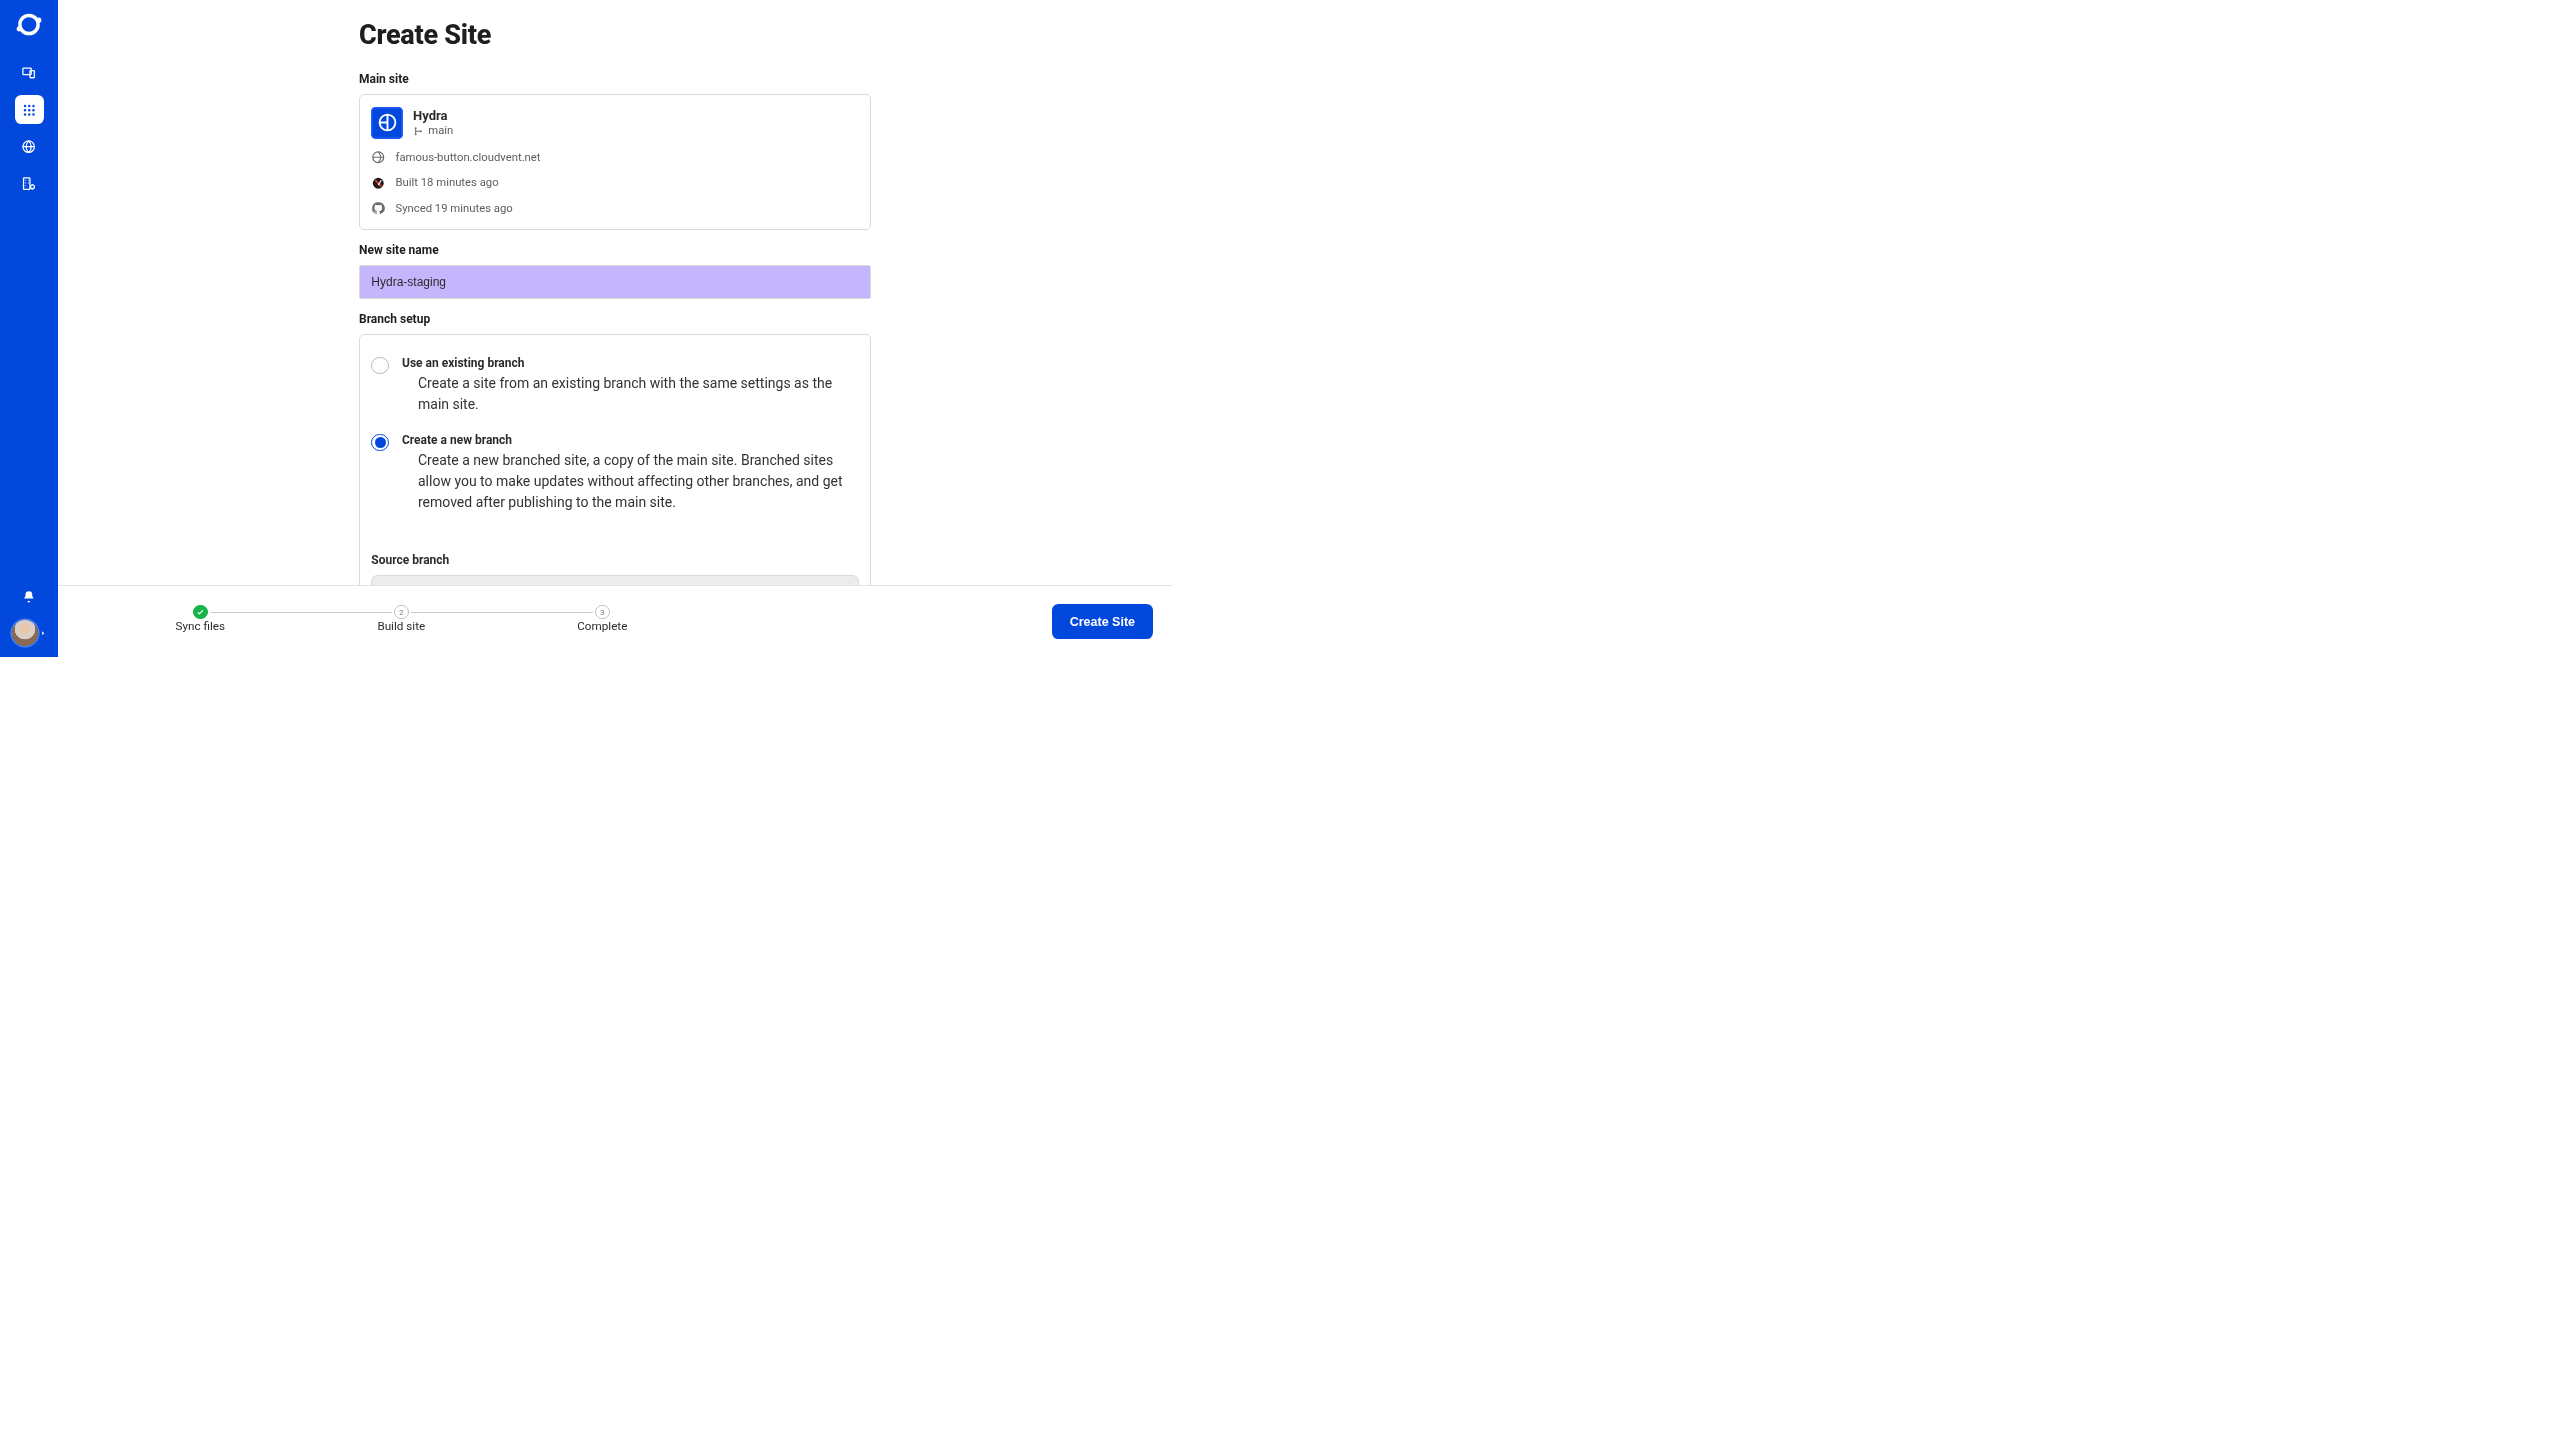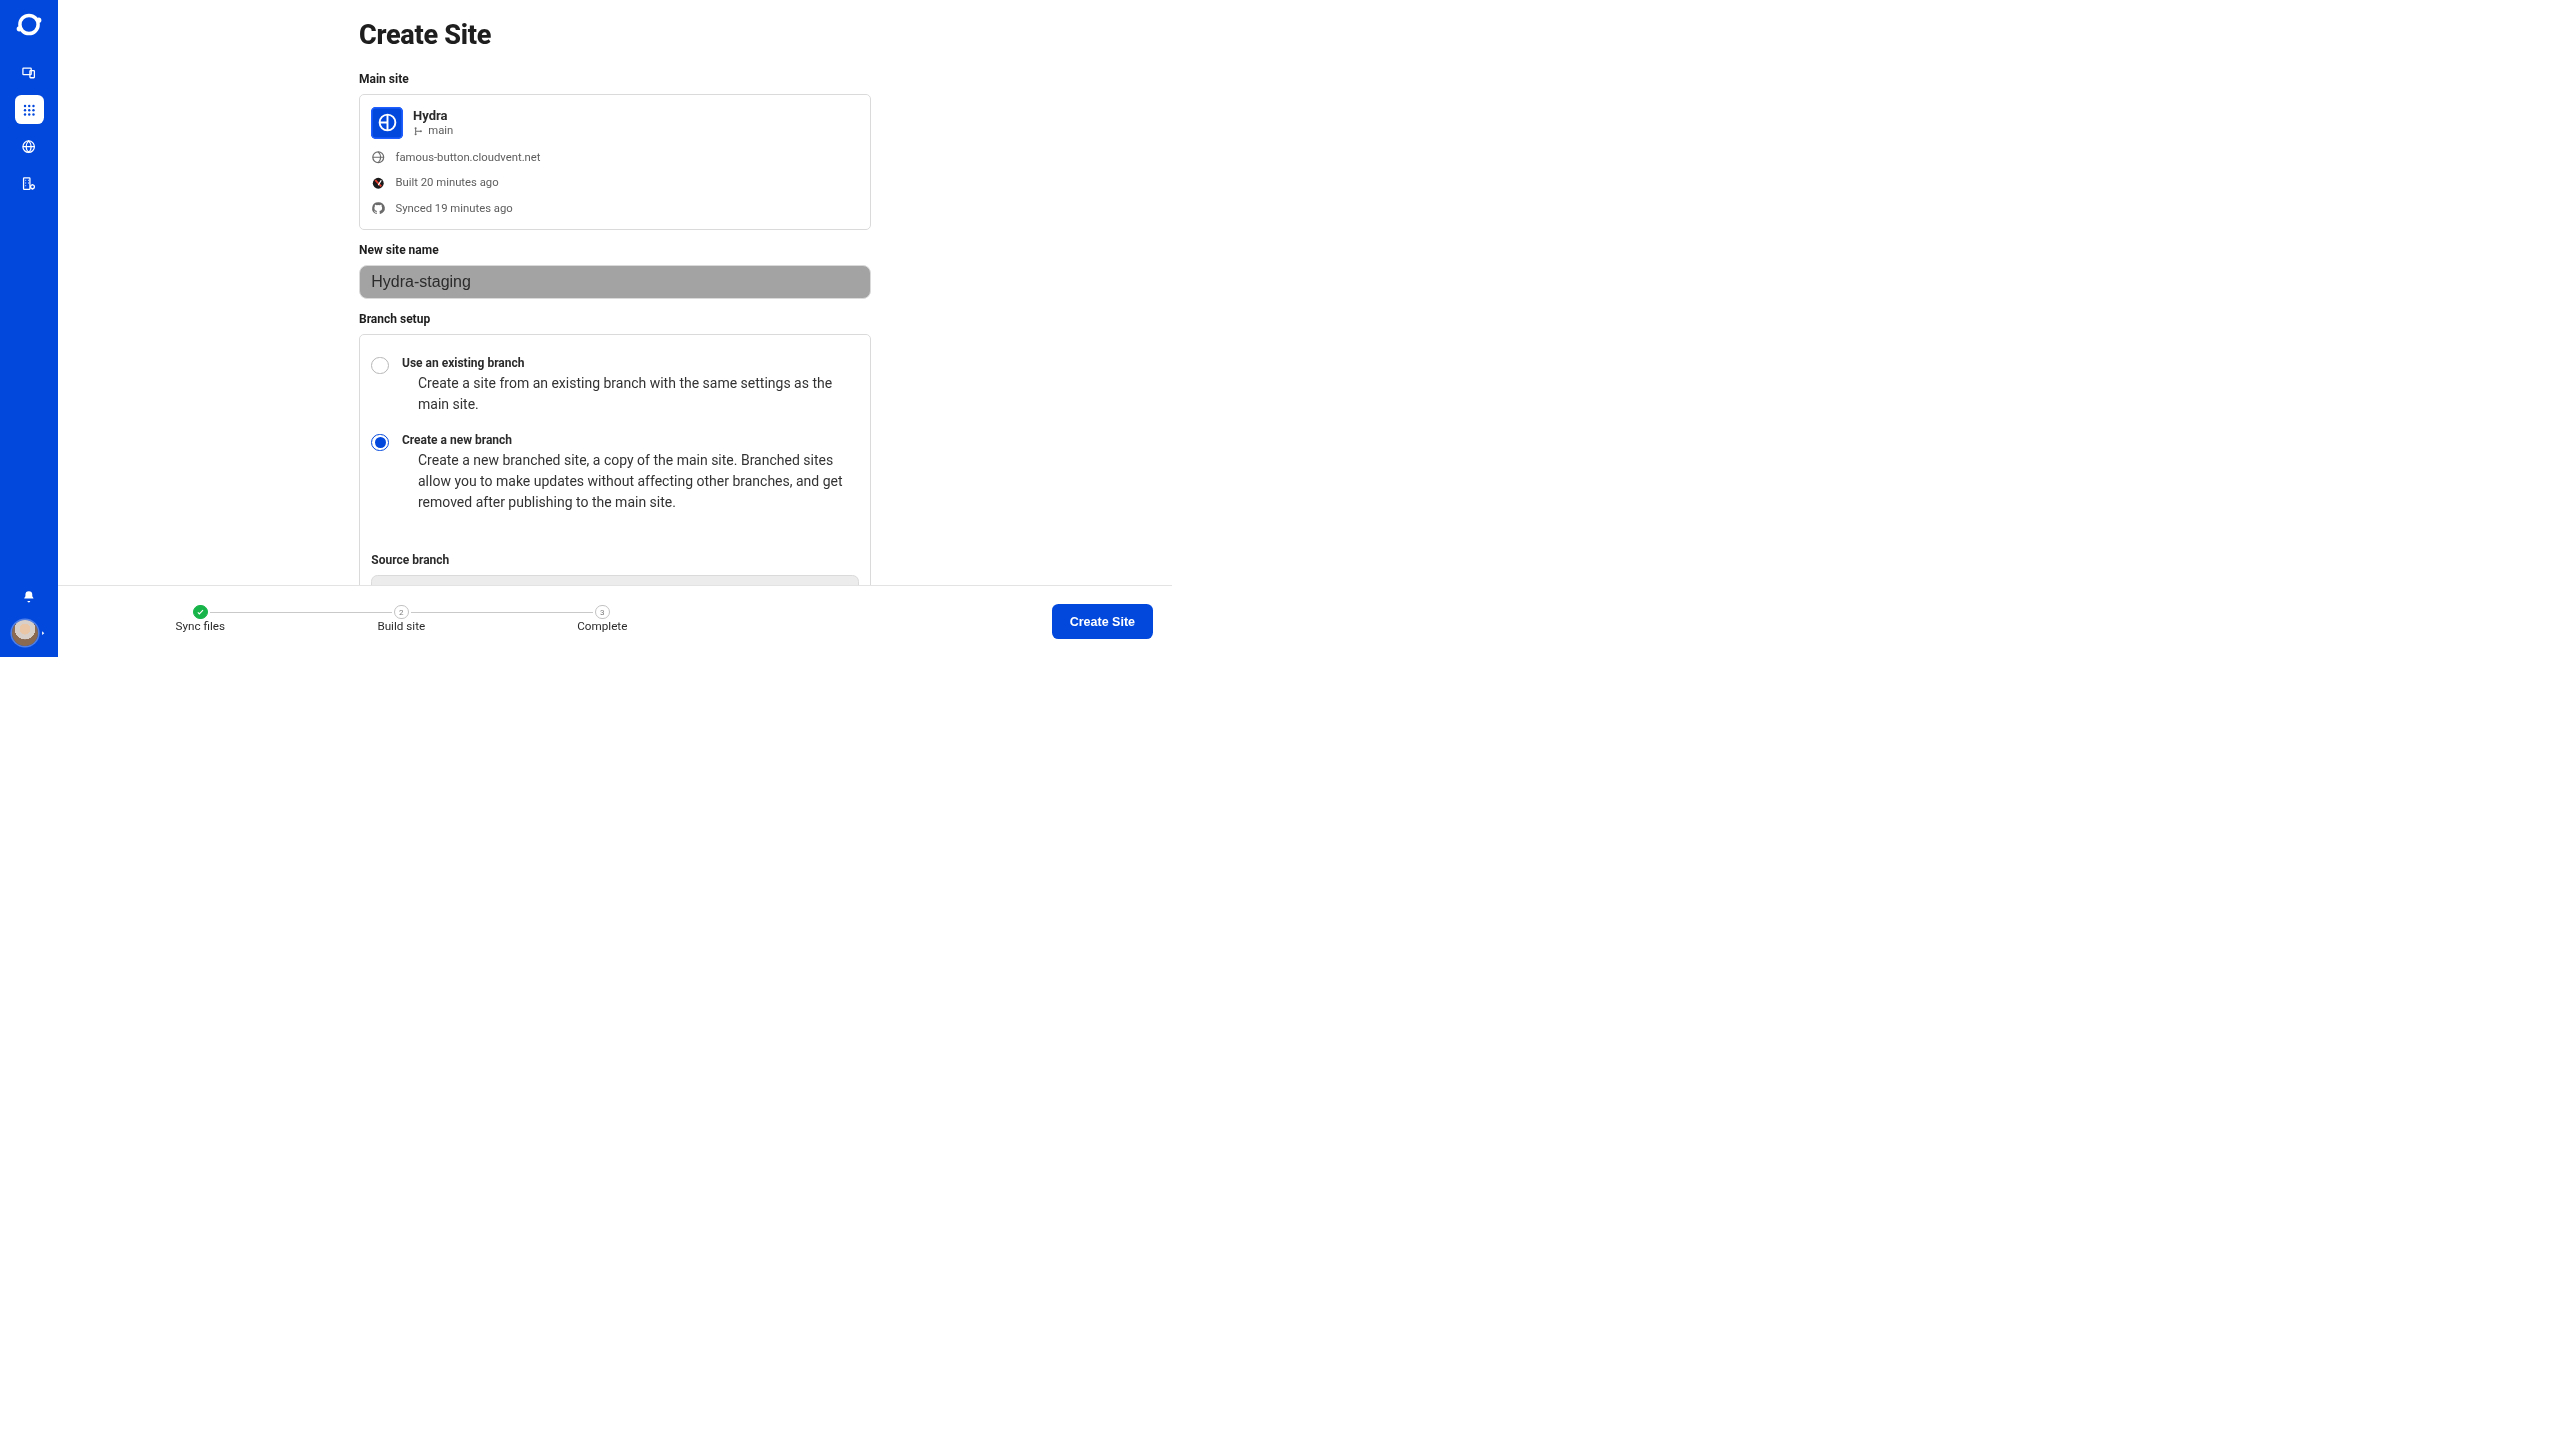--- a/index.html
+++ b/index.html
@@ -53,22 +53,22 @@
   display:inline-flex; align-items:center; justify-content:center;
   box-shadow:inset 0 0 0 1.6px #1f5fff;
 }
 .site-name { font-weight:700; font-size:13px; }
 .site-branch { display:flex; gap:4.8px; align-items:center;
   color:#5d5d5d; font-size:11.3px; margin-top:1.6px; }
 .meta-row { display:flex; gap:9.7px; align-items:center; color:#5d5d5d; font-size:11.3px; margin-top:11.3px; }
 .meta-row svg { flex:none; }
 
 .text-input {
-  width:100%; height:34px; border:0.8px solid #dadada; border-radius:8px;
-  font-size:16px; padding:0 11.3px; color:#2b2b2b; background:#a3a3a3;
+  width:100%; height:34px; border:0.8px solid #dadada; border-radius:2px;
+  font-size:12px; padding:0 11.3px; color:#2b2b2b; background:#c4b5fd;
 }
 
 .radio-group { margin-top:4.8px; }
 .radio-item { display:flex; gap:13px; padding:4.8px 0 13px; }
 .radio-dot {
   width:17.7px; height:17.7px; border-radius:50%; border:1.6px solid #b6b6b6;
   flex:none; margin-top:0.8px; position:relative; cursor:pointer;
 }
 .radio-dot.checked { border-color:#0348dd; }
 .radio-dot.checked::after {
@@ -222,21 +222,21 @@
         <span>famous-button.cloudvent.net</span>
       </div>
       <div class="meta-row">
         <span class="ic">
           <svg width="14.5" height="14.5" viewBox="0 0 24 24">
               <circle cx="12" cy="12" r="9" fill="#1a1a1a"></circle>
               <path d="M7 7l10 10" stroke="#e43b2c" stroke-width="3"></path>
               <path d="M12 15l5-8" stroke="#fff" stroke-width="2"></path>
             </svg>
         </span>
-        <span>Built 20 minutes ago</span>
+        <span>Built 18 minutes ago</span>
       </div>
       <div class="meta-row">
         <span class="ic">
           <svg width="14.5" height="14.5" viewBox="0 0 24 24" fill="#6b6b6b">
               <path d="M12 2a10 10 0 0 0-3.2 19.5c.5.1.7-.2.7-.5v-1.8c-2.8.6-3.4-1.2-3.4-1.2-.5-1.1-1.1-1.4-1.1-1.4-.9-.6.1-.6.1-.6 1 .1 1.5 1 1.5 1 .9 1.5 2.4 1.1 3 .8.1-.6.3-1.1.6-1.3-2.2-.3-4.6-1.1-4.6-5 0-1.1.4-2 1-2.7-.1-.3-.5-1.3.1-2.7 0 0 .9-.3 2.8 1a9.6 9.6 0 0 1 5 0c1.9-1.3 2.8-1 2.8-1 .6 1.4.2 2.4.1 2.7.7.7 1 1.6 1 2.7 0 3.9-2.4 4.7-4.6 5 .4.3.7.9.7 1.9v2.8c0 .3.2.6.7.5A10 10 0 0 0 12 2Z"></path>
             </svg>
         </span>
         <span>Synced 19 minutes ago</span>
       </div>
     </div>

